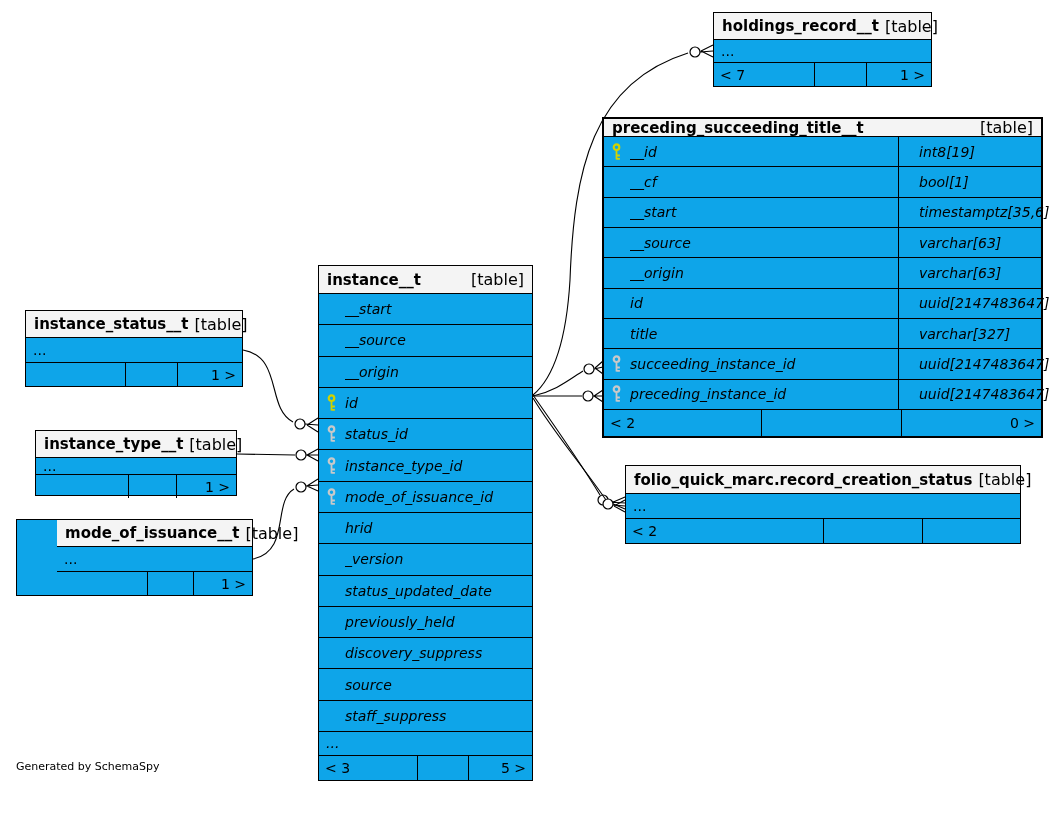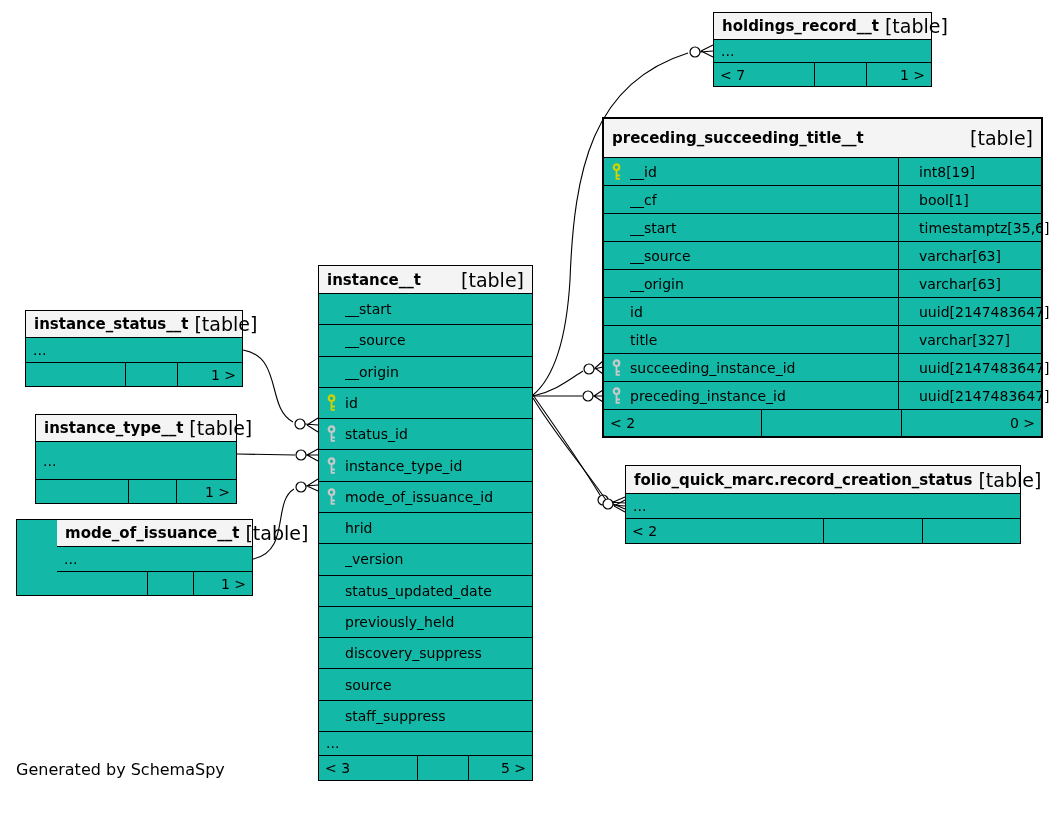--- a/index.html
+++ b/index.html
@@ -7,32 +7,32 @@
     position:relative;width:1063px;height:837px;background:#ffffff;
     font-family:"DejaVu Sans","Liberation Sans",sans-serif;color:#000;
     overflow:hidden;
   }
   svg.wires{position:absolute;left:0;top:0;z-index:0;}
   svg.wires path{fill:none;stroke:#000;stroke-width:1.1px;}
   svg.wires circle{fill:#fff;stroke:#000;stroke-width:1.2px;}
 
   .tbl{
     position:absolute;z-index:1;display:flex;flex-direction:column;
-    background:#14b8a6;border:1px solid #000;box-sizing:border-box;justify-content:space-between;
+    background:#0ea5e9;border:1px solid #000;box-sizing:border-box;justify-content:space-between;
   }
   .tbl.thick{border-width:2px;}
   .tbl-header{
     flex:none;display:flex;align-items:center;justify-content:space-between;
     background:#f4f4f4;border-bottom:1px solid #000;padding:0 8px;box-sizing:border-box;
   }
   .tname{font-weight:bold;font-size:15px;white-space:nowrap;}
-  .ttag{font-size:19px;margin-left:6px;white-space:nowrap;}
+  .ttag{font-size:16px;margin-left:6px;white-space:nowrap;}
   .row{
     flex:1;display:flex;align-items:center;border-bottom:1px solid #000;
-    box-sizing:border-box;font-size:14px;min-height:0;
+    box-sizing:border-box;font-size:14px;min-height:0;font-style:italic;
   }
   .keyslot{flex:none;width:19px;margin-left:7px;display:flex;align-items:center;}
   .keyslot svg{display:block;}
   .pk svg *{stroke:#d2d200;}
   .fk svg *{stroke:#c9c9c9;}
   .colname{flex:1;white-space:nowrap;overflow:hidden;}
   .coltype{flex:none;width:143px;align-self:stretch;display:flex;align-items:center;
     border-left:1px solid #000;padding-left:20px;box-sizing:border-box;white-space:nowrap;}
   .row.ellipsis{flex:none;height:24px;padding-left:7px;}
   .mini-body{flex:1;display:flex;align-items:center;padding-left:7px;
@@ -40,34 +40,34 @@
   .tfoot{flex:none;display:flex;box-sizing:border-box;font-size:14px;}
   .ft-cell{display:flex;align-items:center;box-sizing:border-box;height:100%;}
   .ft-cell.c1{width:46%;padding-left:6px;}
   .ft-cell.c2{width:24%;border-left:1px solid #000;}
   .ft-cell.c3{width:30%;border-left:1px solid #000;justify-content:flex-end;padding-right:6px;}
 
   
   #tbl-holdings{left:713px;top:12px;width:219px;height:75px;}
   #tbl-holdings .tbl-header{height:27px;} #tbl-holdings .tfoot{height:23px;}
   #tbl-preceding{left:602px;top:117px;width:441px;height:321px;}
-  #tbl-preceding .tbl-header{height:39px;} #tbl-preceding .tfoot{height:26px;}
+  #tbl-preceding .tbl-header{height:18px;} #tbl-preceding .tfoot{height:26px;}
   #tbl-preceding .ft-cell.c1{width:36%;} #tbl-preceding .ft-cell.c2{width:32%;} #tbl-preceding .ft-cell.c3{width:32%;}
   #tbl-instance{left:318px;top:265px;width:215px;height:516px;}
   #tbl-instance .tbl-header{height:28px;} #tbl-instance .tfoot{height:24px;}
   #tbl-status{left:25px;top:310px;width:218px;height:77px;}
-  #tbl-type{left:35px;top:414px;width:202px;height:90px;}
+  #tbl-type{left:35px;top:430px;width:202px;height:66px;}
   #tbl-mode{left:16px;top:519px;width:237px;height:77px;padding-left:40px;}
   #tbl-status .tbl-header,#tbl-type .tbl-header,#tbl-mode .tbl-header{height:27px;}
   #tbl-status .tfoot,#tbl-type .tfoot,#tbl-mode .tfoot{height:23px;}
   #tbl-folio{left:625px;top:465px;width:396px;height:79px;}
   #tbl-folio .tbl-header{height:28px;} #tbl-folio .tfoot{height:24px;}
   #tbl-folio .ft-cell.c1{width:50%;} #tbl-folio .ft-cell.c2{width:25%;} #tbl-folio .ft-cell.c3{width:25%;}
 
-  .caption{position:absolute;left:16px;top:760px;font-size:16px;z-index:1;}
+  .caption{position:absolute;left:16px;top:760px;font-size:11px;z-index:1;}
 </style>
 </head>
 <body>
 
 <div class="canvas">
 
   <svg class="wires" width="1063" height="837">
 
     <g>
       <path d="M 243 350 C 283 357, 266 408, 293 422"></path>

